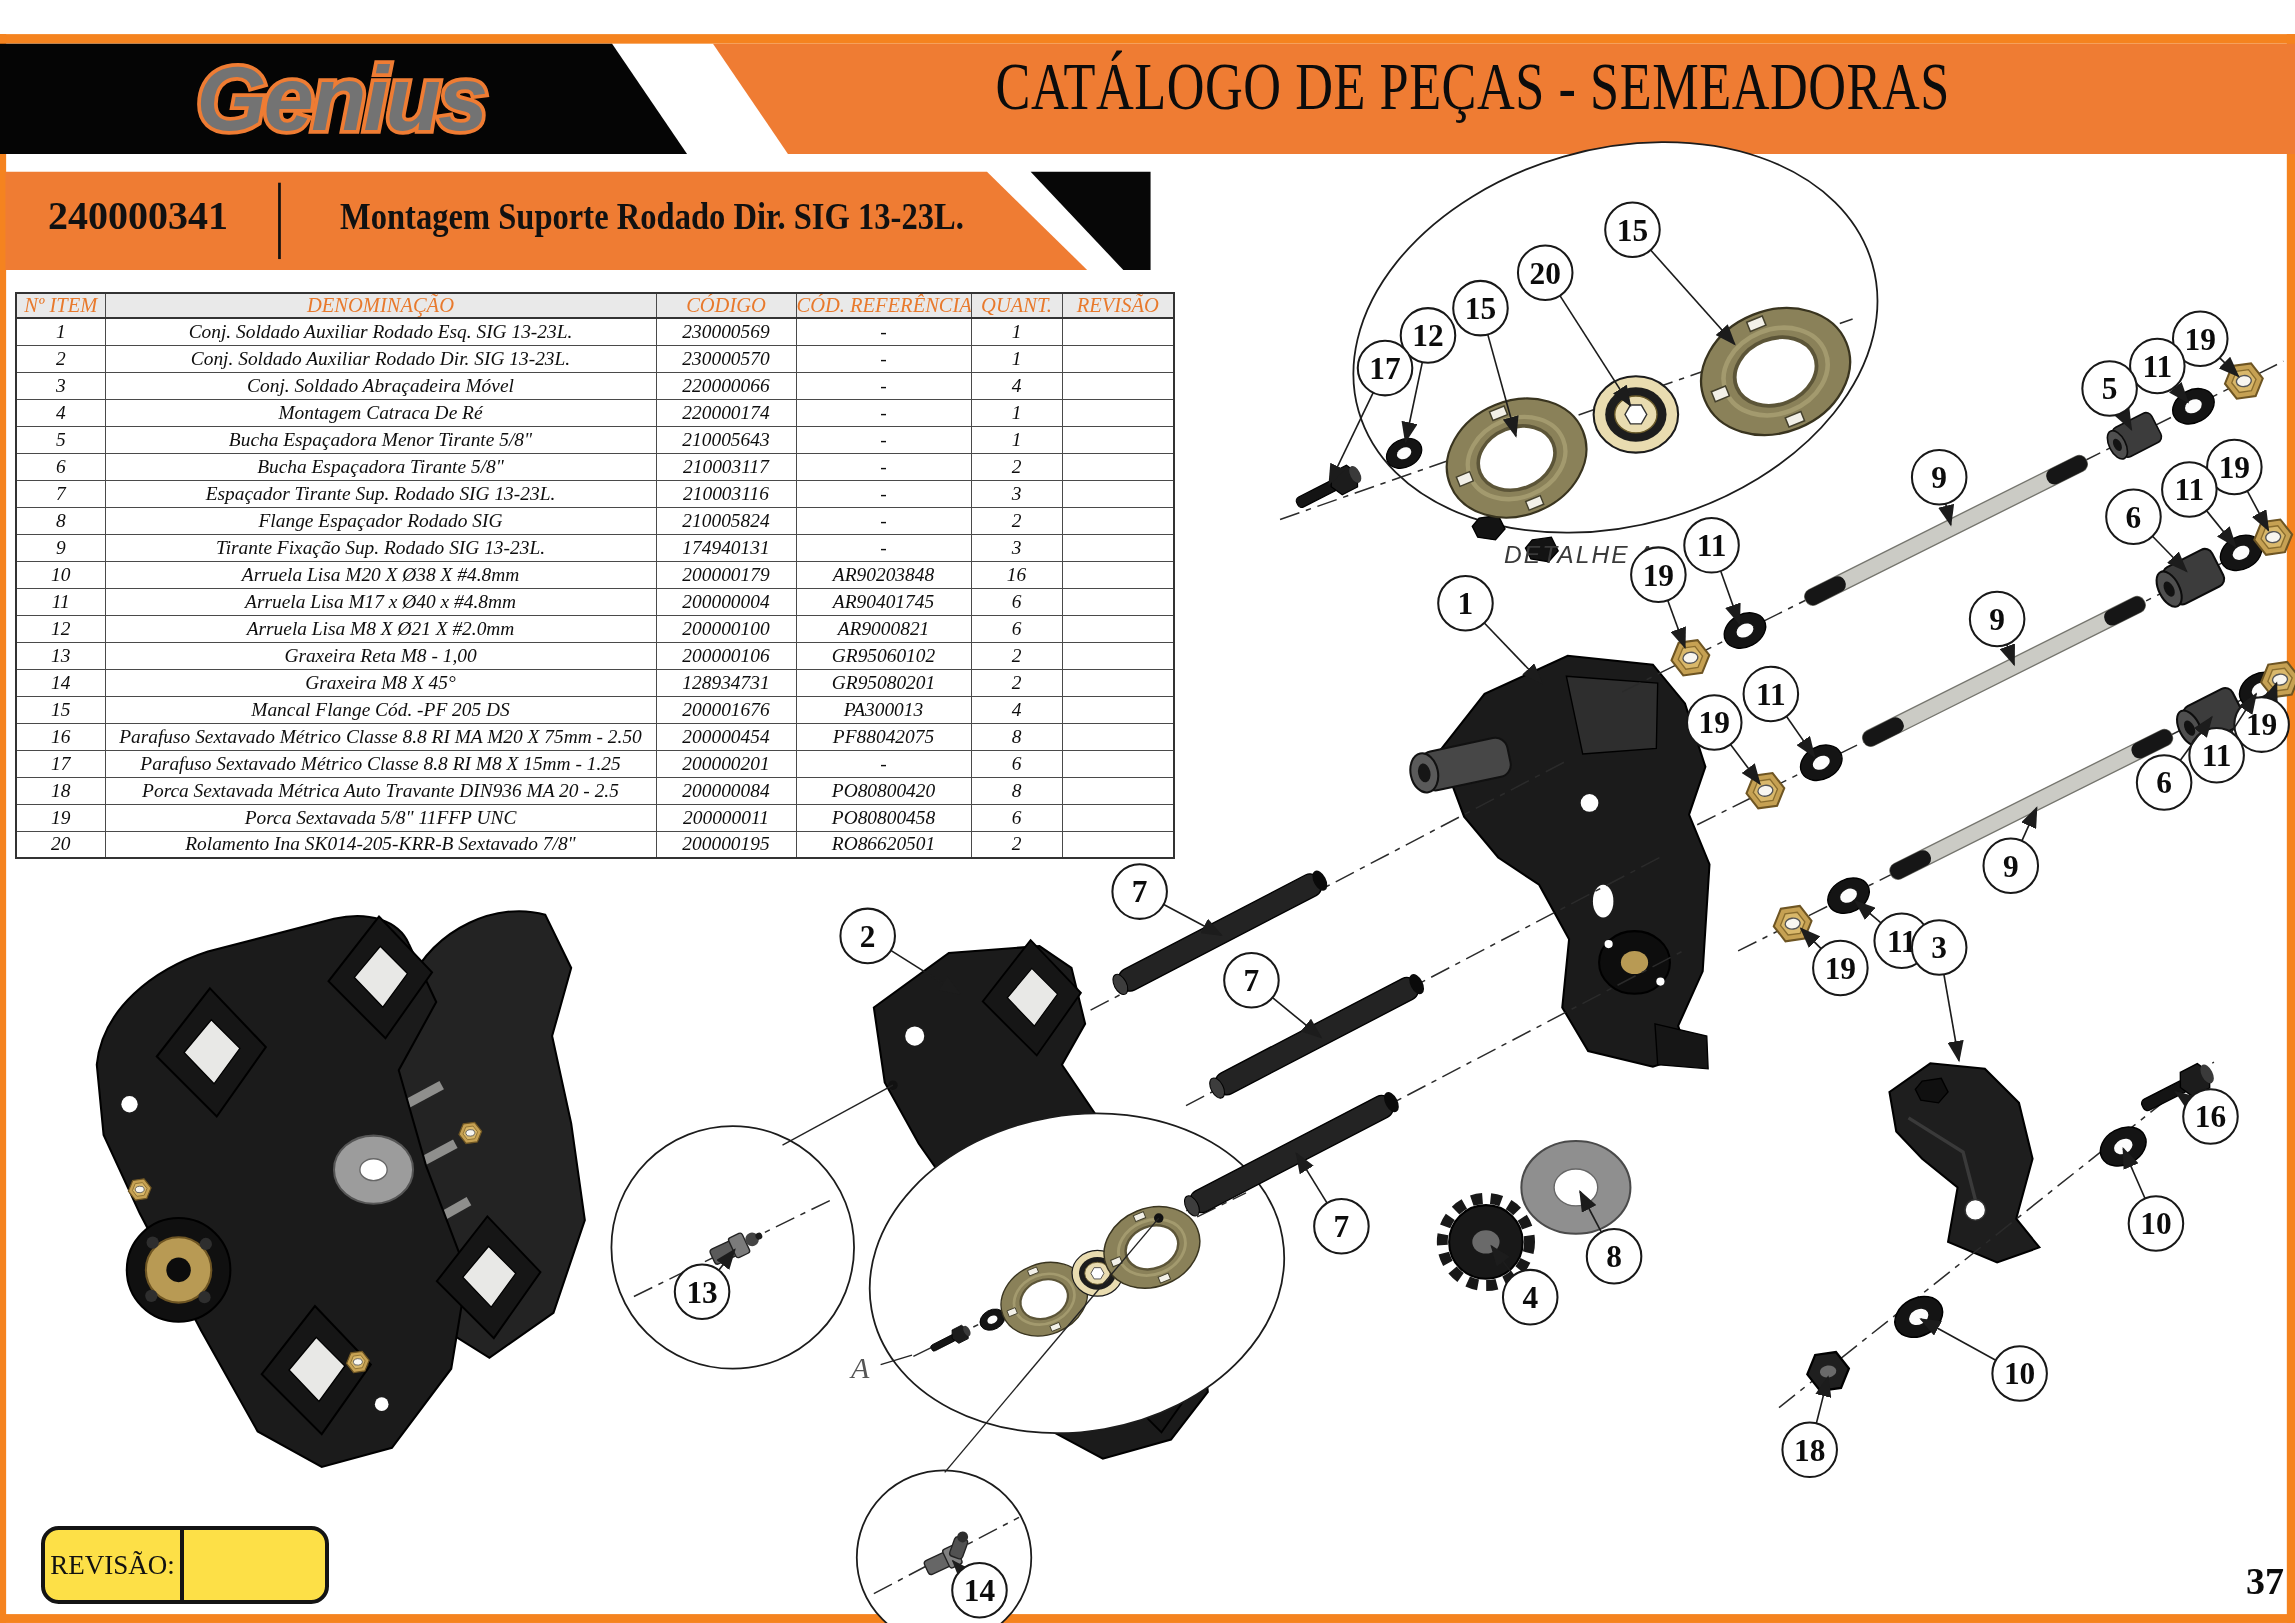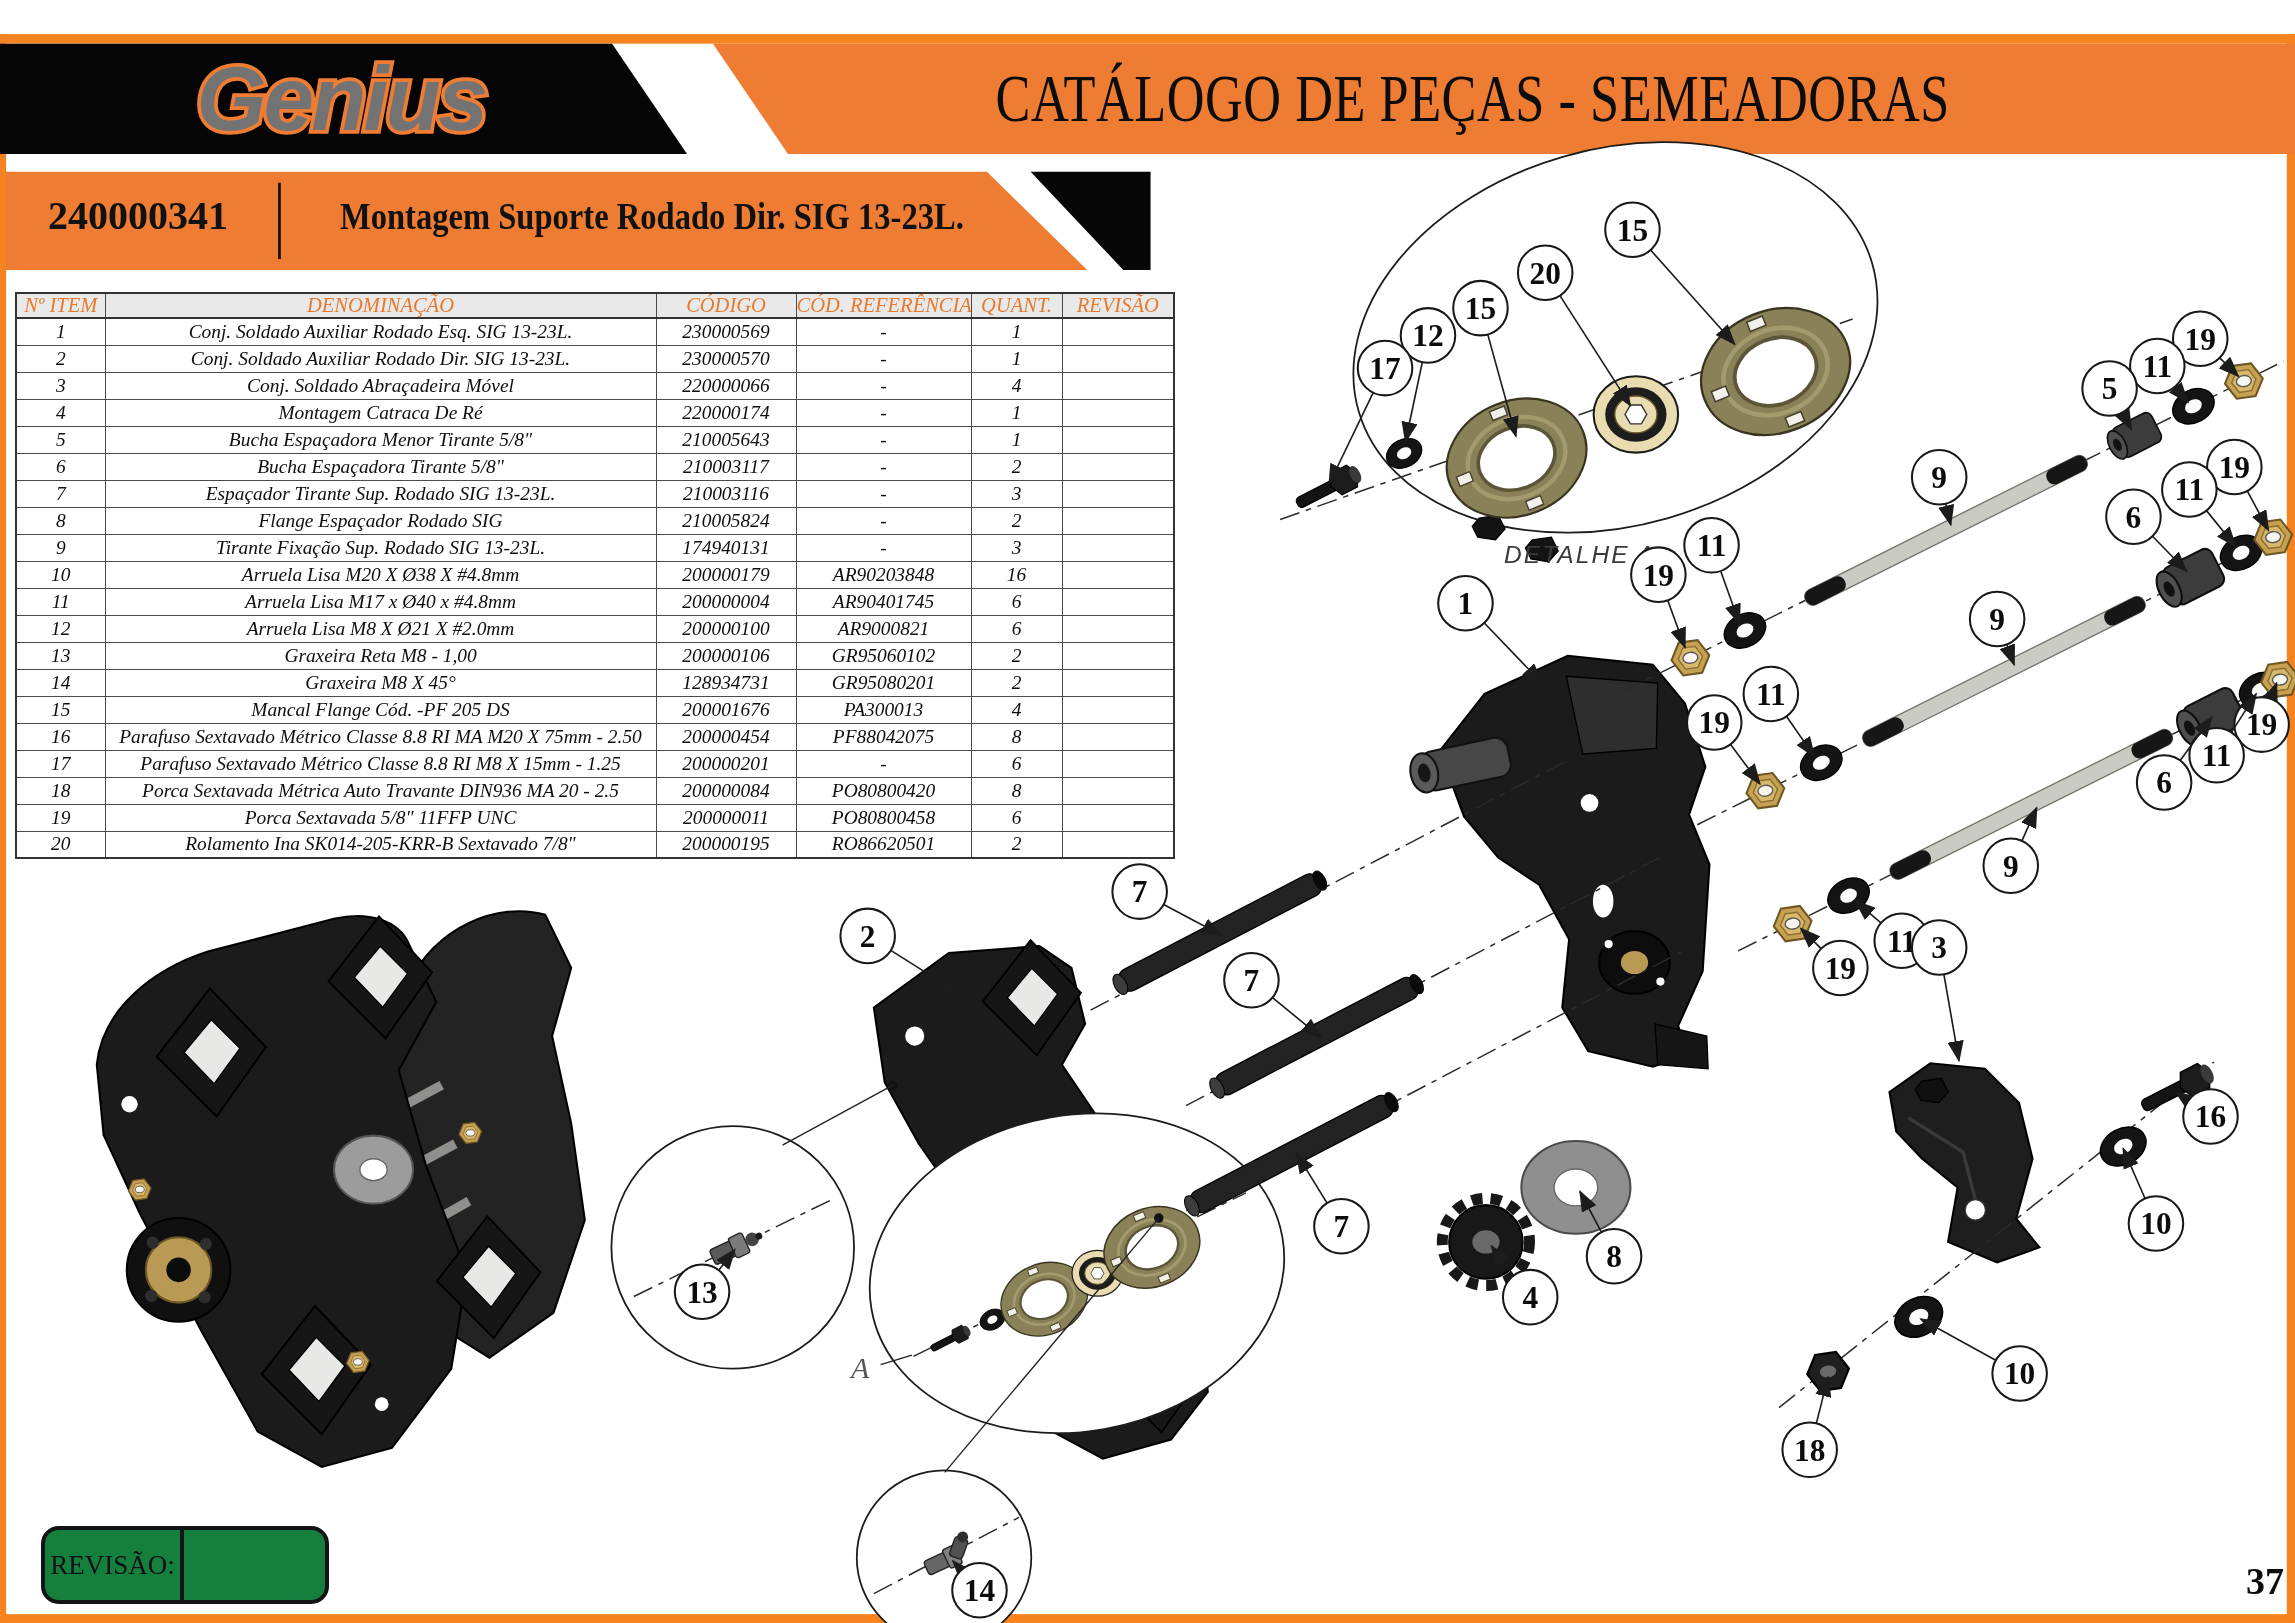--- a/index.html
+++ b/index.html
@@ -5,41 +5,41 @@
   html,body{margin:0;padding:0;background:#fff;}
   body{width:2295px;height:1623px;position:relative;overflow:hidden;
        font-family:"Liberation Serif",serif;}
   #bg{position:absolute;left:0;top:0;z-index:1;}
   .ov{position:absolute;z-index:2;}
   
   .logo{left:133px;top:49px;width:416px;height:102px;text-align:center;
         font-family:"Liberation Sans",sans-serif;font-weight:bold;font-style:italic;
         font-size:90px;line-height:100px;color:#737373;letter-spacing:-2.7px;
         -webkit-text-stroke:7.5px #EF7C33;paint-order:stroke fill;}
-  .title{left:825px;top:57px;width:1295px;text-align:center;color:#0c0c0c;}
+  .title{left:825px;top:45px;width:1295px;text-align:center;color:#0c0c0c;}
   .title span{display:inline-block;transform:scaleX(.78);font-size:67px;line-height:82px;
         font-family:"Liberation Serif",serif;letter-spacing:0.7px;}
   .bcode{left:35px;top:192px;width:225px;font-weight:bold;font-size:40px;color:#111;margin-left:13px;}
   .bname{left:340px;top:195px;width:627px;font-weight:bold;color:#111;text-align:right;}
   .bname span{display:inline-block;transform-origin:left center;transform:scaleX(.88);
         font-size:37px;white-space:nowrap;}
   
   table{position:absolute;z-index:2;left:15px;top:292px;width:1158px;
         border-collapse:collapse;table-layout:fixed;}
   th,td{border:1.4px solid #4a4a4a;padding:0;text-align:center;vertical-align:middle;
         font-style:italic;overflow:hidden;white-space:nowrap;}
   thead tr{height:24px;}
   tbody tr{height:27px;}
   th{background:#E9E9E9;color:#E8792C;font-size:20.5px;font-weight:normal;
      border-bottom:2px solid #333;}
   td{font-size:19.4px;color:#0e0e0e;background:#fff;}
   table{border:2px solid #333;}
   
   .revbox{left:41px;top:1526px;width:280px;height:70px;border:4.8px solid #141414;
-        border-radius:17.7px;display:flex;background:#15803d;justify-content:flex-end;}
+        border-radius:17.7px;display:flex;background:#fde047;justify-content:flex-end;}
   .revbox .lc{width:135px;border-right:4.8px solid #141414;display:flex;align-items:center;
         justify-content:center;font-size:27px;color:#111;}
   .revbox .rc{flex:1;}
   .pagenum{left:2195px;top:1559px;width:89px;text-align:right;font-weight:bold;
         font-size:38px;color:#0c0c0c;}
   text{font-family:"Liberation Serif",serif;}
   .dash{stroke:#2b2b2b;stroke-width:2.2;stroke-dasharray:30 10 8 10;fill:none;}
   .conn{stroke:#222;stroke-width:2;fill:none;}
   .blob{fill:#fff;stroke:#1c1c1c;stroke-width:2.6;}
   .lead{stroke:#1c1c1c;stroke-width:2.4;fill:none;}

